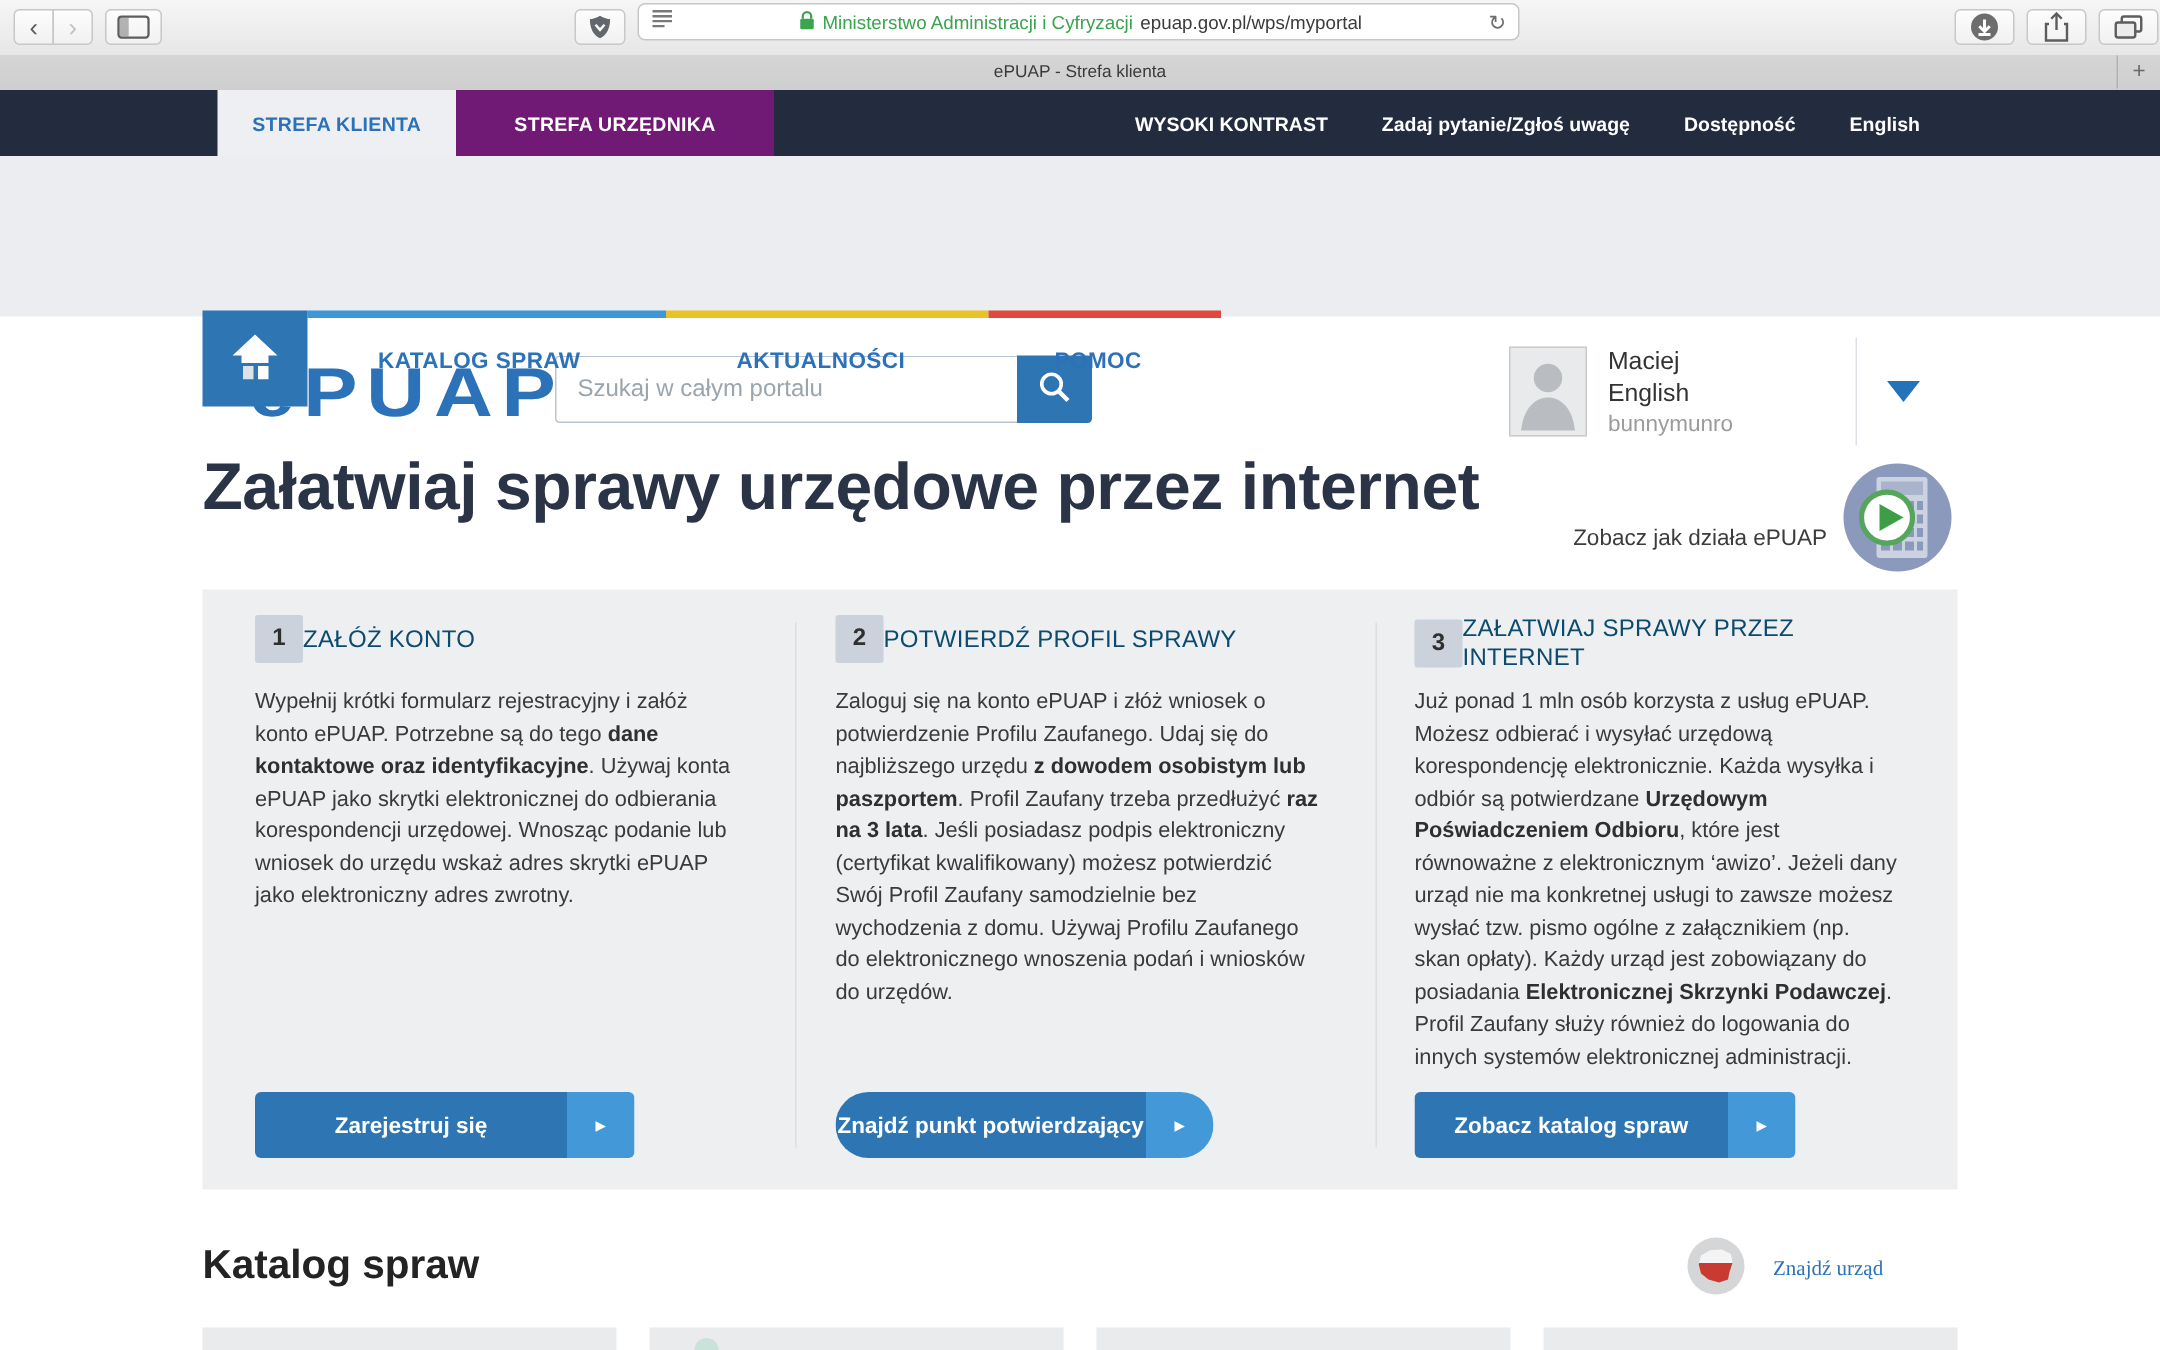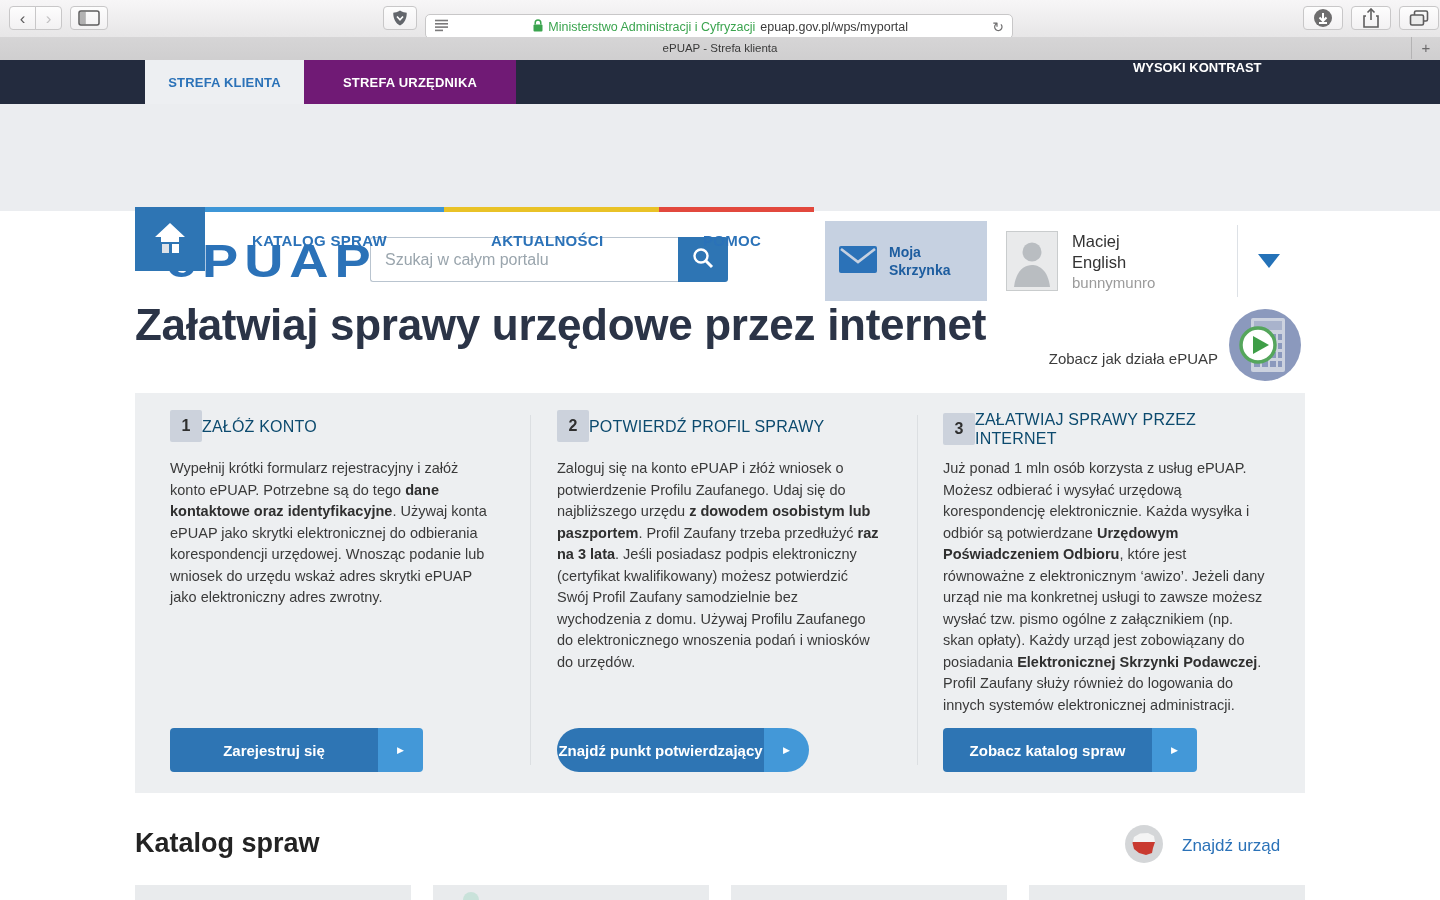--- a/index.html
+++ b/index.html
@@ -11,21 +11,21 @@
            background:linear-gradient(#f7f6f7,#e7e6e7);border-bottom:1px solid #b9b8b9;}
   .tbtn{position:absolute;top:6px;height:24px;background:linear-gradient(#fdfdfd,#f2f1f2);
         border:1px solid #c8c7c8;border-radius:4px;box-sizing:border-box;
         display:flex;align-items:center;justify-content:center;color:#5e5d5e;
         font-size:17px;line-height:1;}
   .tbtn svg{display:block;}
   .btn-back{left:9px;width:27px;border-top-right-radius:0;border-bottom-right-radius:0;}
   .btn-fwd{left:35px;width:27px;border-top-left-radius:0;border-bottom-left-radius:0;color:#c3c2c3;}
   .btn-sidebar{left:70px;width:38px;}
   .btn-shield{left:383px;width:34px;}
-  .urlfield{position:absolute;left:425px;top:14px;width:588px;height:25px;background:#fff;
+  .urlfield{position:absolute;left:425px;top:2px;width:588px;height:25px;background:#fff;
             border:1px solid #c8c7c8;border-radius:5px;box-sizing:border-box;
             display:flex;align-items:center;}
   .reader-ic{margin-left:8px;}
   .urlcenter{flex:1;display:flex;align-items:center;justify-content:center;gap:5px;
              font-size:12.5px;white-space:nowrap;overflow:hidden;}
   .site{color:#3aa44e;}
   .path{color:#3b3b3b;}
   .refresh{margin-right:8px;color:#6e6d6e;font-size:14px;line-height:1;}
   .btn-dl{left:1303px;width:40px;}
   .btn-share{left:1351px;width:40px;}
@@ -39,21 +39,21 @@
   .newtab{position:absolute;right:0;top:0;width:28px;height:22px;line-height:21px;
           text-align:center;color:#6a696a;border-left:1px solid #b4b3b4;font-size:15px;}
 
   
   .darknav{position:absolute;left:0;top:60px;width:1440px;height:44px;background:#232b3e;}
   .zone-tab{position:absolute;top:0;height:44px;display:flex;align-items:center;
             justify-content:center;font-size:13px;font-weight:bold;letter-spacing:.2px;}
   .zone-client{left:145px;width:159px;background:#edeff2;color:#2b72b8;}
   .zone-official{left:304px;width:212px;background:#701a75;color:#fff;}
   .dn-links{position:absolute;right:160px;top:0;height:44px;display:flex;align-items:center;
-            gap:36px;flex-direction:column;}
+            gap:36px;}
   .dn-link{color:#fff;font-size:13px;font-weight:bold;white-space:nowrap;}
 
   
   .band{position:absolute;left:0;top:104px;width:1440px;height:107px;background:#ebedf0;}
   .logo{position:absolute;left:150px;top:128px;width:320px;height:56px;cursor:pointer;}
   .logo-swoosh{position:absolute;left:2px;top:2px;}
   .logo-text{position:absolute;left:16px;top:2px;font-size:46px;font-weight:bold;
              color:#2b72b8;letter-spacing:5px;transform:scaleX(1.18);transform-origin:left;}
   .logo-badge{position:absolute;left:287px;top:10px;width:31px;height:31px;background:#d8352a;
               border-radius:4px;color:#fff;font-size:23px;font-weight:bold;display:flex;
@@ -114,21 +114,21 @@
             overflow:hidden;cursor:pointer;}
   .btn1{left:35px;width:253px;} .btn2{left:422px;width:252px;border-radius:22px;} .btn3{left:808px;width:254px;}
   .btn-main{flex:1;background:#2e75b4;color:#fff;font-size:15px;font-weight:bold;
             display:flex;align-items:center;justify-content:center;}
   .btn-arrow{width:45px;background:#4398d8;color:#fff;display:flex;align-items:center;
              justify-content:center;font-size:9px;}
 
   
   .cat-h{position:absolute;left:135px;top:828px;font-size:27px;font-weight:bold;color:#232323;}
   .find{position:absolute;left:1124px;top:824px;display:flex;align-items:center;cursor:pointer;}
-  .find-label{margin-left:18px;font-size:17px;color:#2b72b8;}
+  .find-label{margin-left:18px;font-size:14px;color:#2b72b8;font-family:Liberation Serif, serif;}
   .stub{position:absolute;top:885px;width:276px;height:15px;background:#e9ebed;cursor:pointer;}
   .stub1{left:135px;} .stub2{left:433px;} .stub3{left:731px;} .stub4{left:1029px;}
   .stub-dot{position:absolute;left:30px;top:7px;width:16px;height:16px;border-radius:50%;
             background:#c9e2da;}
   b{font-weight:bold;color:#2f2f2f;}
 </style>
 </head>
 <body>
 
 <div class="screen">
@@ -236,32 +236,20 @@
       <button class="search-btn">
         <span>
           <svg width="24" height="24" viewBox="0 0 24 24">
               <circle cx="10" cy="10" r="6.5" fill="none" stroke="#fff" stroke-width="2.4"></circle>
               <line x1="15" y1="15" x2="21" y2="21" stroke="#fff" stroke-width="3"></line>
             </svg>
         </span>
       </button>
     </div>
 
-    <div class="mailbox">
-      <span class="mail-ic">
-        <svg width="38" height="27" viewBox="0 0 38 27">
-            <rect x="0" y="0" width="38" height="27" rx="2" fill="#2b72b8"></rect>
-            <polyline points="2,3 19,16 36,3" fill="none" stroke="#c6d1e1" stroke-width="2.6"></polyline>
-          </svg>
-      </span>
-      <span class="mail-label">
-        <span>Moja</span><br>
-        <span>Skrzynka</span>
-      </span>
-    </div>
 
     <div class="userbox">
       <span class="avatar">
         <svg width="50" height="58" viewBox="0 0 50 58">
             <circle cx="25" cy="20" r="9.5" fill="#b9bdc1"></circle>
             <path d="M7 55 C9 38 18 33 25 33 C32 33 41 38 43 55 Z" fill="#b9bdc1"></path>
           </svg>
       </span>
       <span class="uname">
         <span>Maciej</span><br>

